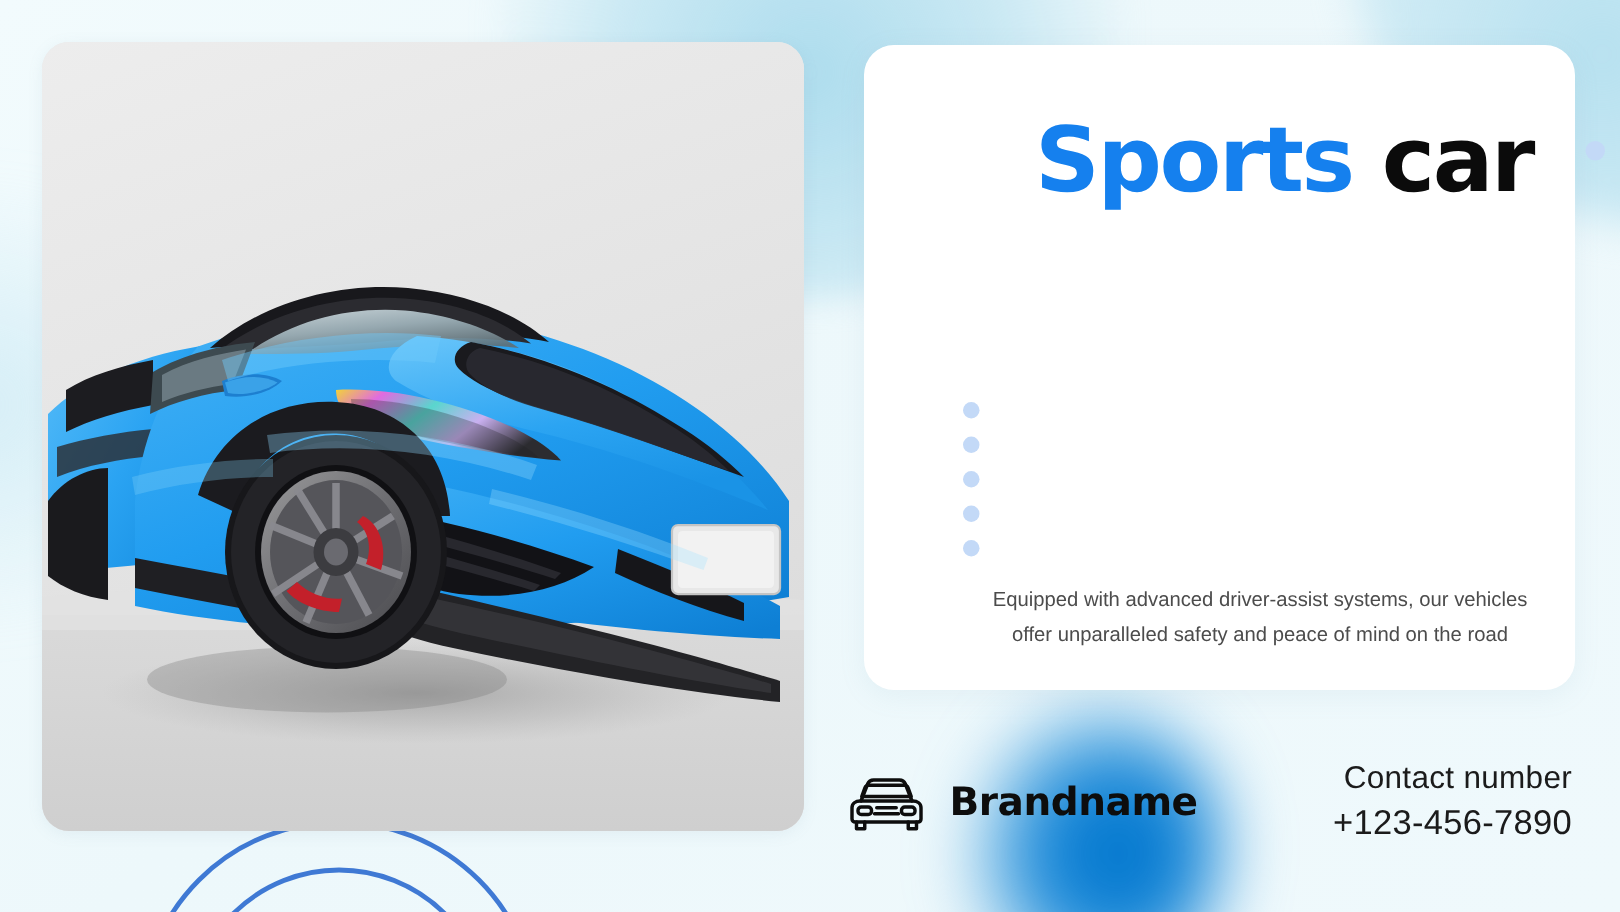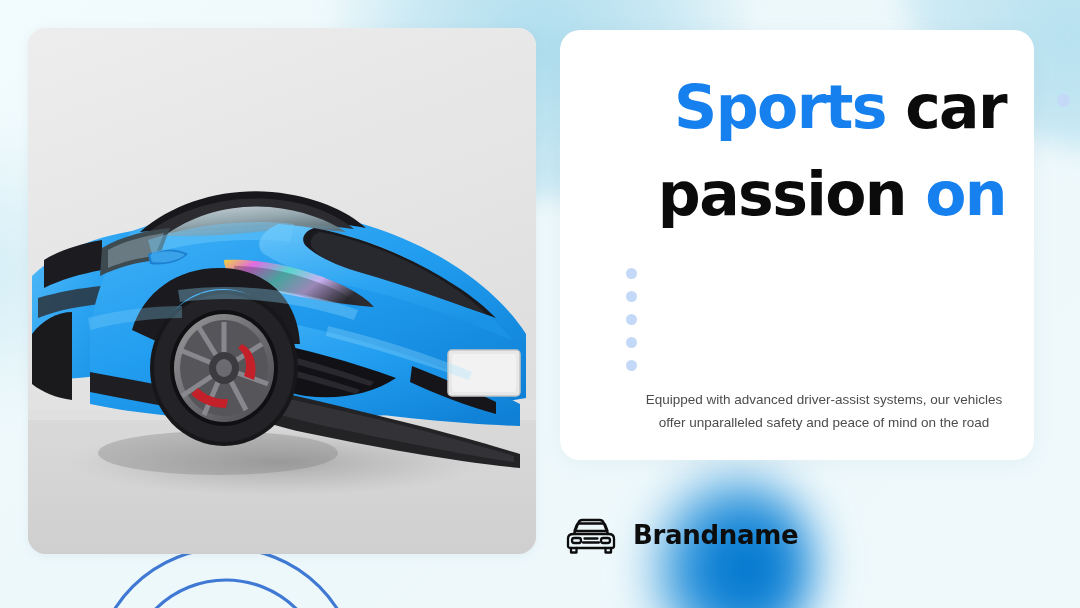--- a/index.html
+++ b/index.html
@@ -90,21 +90,21 @@
     border-radius: 18px;
     overflow: hidden;
     background: #e9e9e9;
     box-shadow: 0 2px 10px rgba(120,150,165,0.10);
   }
   .photo-card svg { display: block; width: 100%; height: 100%; }
 
   
   .content-card {
     position: absolute;
-    left: 560px;
+    left: 576px;
     top: 30px;
     width: 474px;
     height: 430px;
     background: #ffffff;
     border-radius: 20px;
     box-shadow: 0 4px 18px rgba(130,165,185,0.10);
   }
 
   .headline {
     position: absolute;
@@ -370,21 +370,20 @@
       <path d="M150 262 C210 254 274 262 330 282 L326 292 C272 274 210 266 152 274 Z" fill="#8ed8fc" opacity="0.35"></path>
       <path d="M300 298 C350 310 400 326 444 344 L441 352 C396 336 346 320 298 308 Z" fill="#9fe0ff" opacity="0.3"></path>
       <path d="M60 290 C90 282 124 278 154 278 L154 290 C124 290 92 294 62 302 Z" fill="#86d4fa" opacity="0.3"></path>
     </svg>
   </div>
 
   <div class="content-card">
 
     <div class="headline">
       <span class="hl-line"><span class="accent">Sports</span><span> car</span></span>
-      <span class="hl-line"><span>passion </span><span class="accent">on</span></span>
     </div>
 
     <div class="dots-column">
       <span class="dot"></span>
       <span class="dot"></span>
       <span class="dot"></span>
       <span class="dot"></span>
       <span class="dot"></span>
     </div>
 
@@ -405,14 +404,18 @@
           <path d="M22.5 24.5 L35.5 24.5"></path>
           <path d="M21 28.5 L37 28.5"></path>
           <path d="M9 34 L9 38.5 L14.5 38.5 L14.5 34"></path>
           <path d="M43.5 34 L43.5 38.5 L49 38.5 L49 34"></path>
         </g>
       </svg>
     </span>
     <span class="brand-name">Brandname</span>
   </div>
 
+  <div class="contact">
+    <div class="contact-label">Contact number</div>
+    <div class="contact-number">+123-456-7890</div>
+  </div>
 
 </div>
 
 </body></html>

